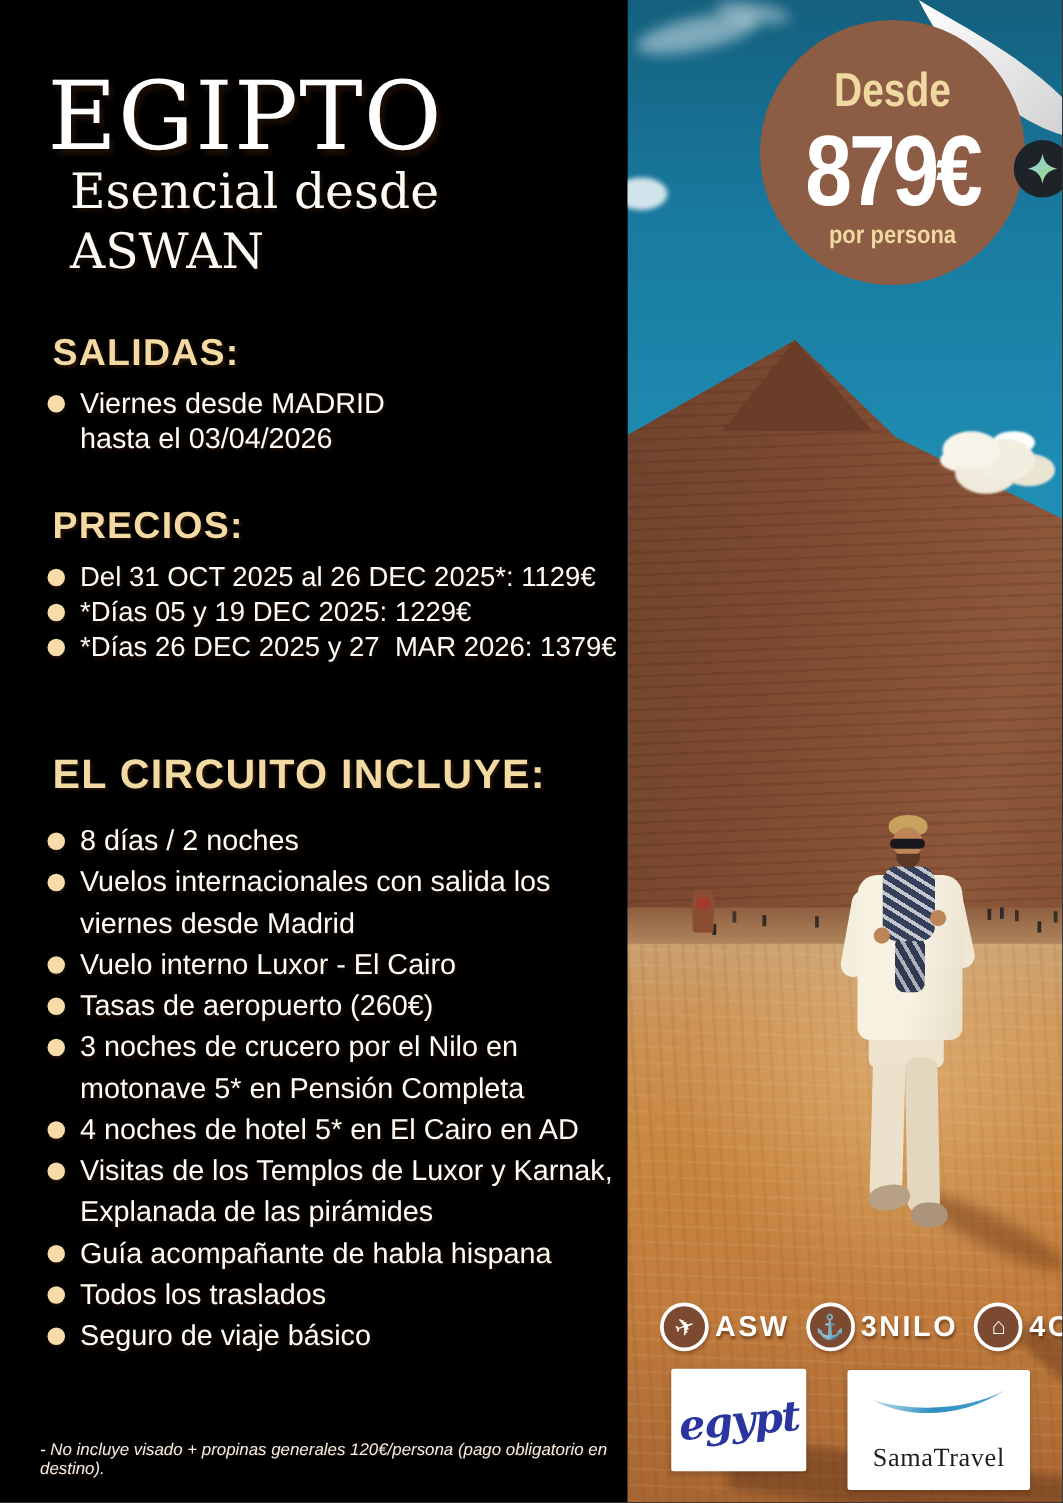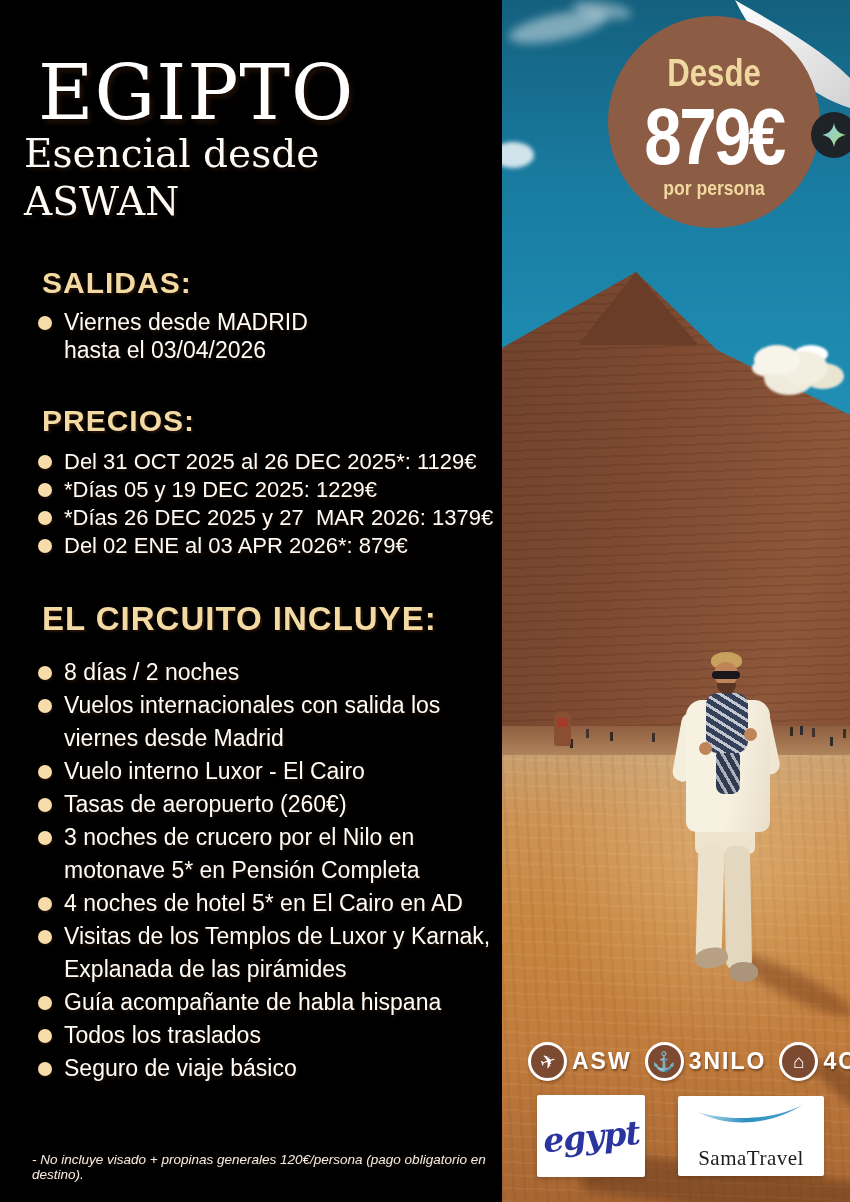--- a/index.html
+++ b/index.html
@@ -3,21 +3,21 @@
 <meta charset="utf-8">
 <style>
   html,body{margin:0;padding:0;background:#555;}
   .page{position:relative;width:850px;height:1202px;background:#000000;overflow:hidden;
         font-family:"Liberation Sans",sans-serif;}
 
   
   .title{position:absolute;left:38px;top:48px;font-family:"DejaVu Serif",serif;
          font-size:76px;color:#fff;letter-spacing:1px;
          text-shadow:3px 4px 4px rgba(70,35,15,.45);}
-  .subtitle{position:absolute;left:24px;top:130px;font-family:"DejaVu Serif",serif;
+  .subtitle{position:absolute;left:56px;top:130px;font-family:"DejaVu Serif",serif;
             font-size:39px;line-height:48px;color:#fdfbf6;
             text-shadow:2px 3px 3px rgba(70,35,15,.4);}
   .heading{position:absolute;left:42px;color:#F3D9A2;font-weight:bold;letter-spacing:1px;
            text-shadow:2px 2px 2px rgba(70,35,15,.5);}
   #h-salidas{top:266px;font-size:30px;}
   #h-precios{top:404px;font-size:30px;}
   #h-circuito{top:600px;font-size:33px;}
 
   .list{position:absolute;left:38px;}
   #list-salidas{top:308px;}
@@ -130,21 +130,21 @@
   .route-label{font-size:23px;font-weight:bold;color:#fff;letter-spacing:2px;
                text-shadow:1px 2px 2px rgba(60,30,10,.5);text-align:center;}
 
   
   .logo-box{position:absolute;background:#fff;border-radius:2px;z-index:4;
             display:flex;align-items:center;justify-content:center;
             box-shadow:0 2px 4px rgba(60,30,10,.3);}
   .logo-egypt{left:35px;top:1095px;width:108px;height:82px;}
   .egypt-text{font-family:"DejaVu Serif",serif;font-style:italic;font-weight:bold;
               font-size:33px;color:#2A35A0;transform:rotate(-5deg);letter-spacing:-1px;}
-  .logo-sama{left:176px;top:1096px;width:146px;height:80px;flex-direction:column;gap:18px;}
+  .logo-sama{left:176px;top:1096px;width:146px;height:96px;flex-direction:column;gap:18px;}
   .sama-text{font-family:"Liberation Serif",serif;font-size:21px;color:#1E1E1E;letter-spacing:.5px;}
 </style>
 </head>
 <body>
 
 <div class="page">
 
   <div class="title">EGIPTO</div>
   <div class="subtitle">
     <div>Esencial desde</div>
@@ -165,24 +165,20 @@
         <span class="b-dot"></span>
         <div class="b-txt"><div>Del 31 OCT 2025 al 26 DEC 2025*: 1129€</div></div>
       </div>
       <div class="b-row">
         <span class="b-dot"></span>
         <div class="b-txt"><div>*Días 05 y 19 DEC 2025: 1229€</div></div>
       </div>
       <div class="b-row">
         <span class="b-dot"></span>
         <div class="b-txt"><div>*Días 26 DEC 2025 y 27  MAR 2026: 1379€</div></div>
-      </div>
-      <div class="b-row">
-        <span class="b-dot"></span>
-        <div class="b-txt"><div>Del 02 ENE al 03 APR 2026*: 879€</div></div>
       </div>
     </div>
 
   <div class="heading" id="h-circuito">EL CIRCUITO INCLUYE:</div>
   <div class="list" id="list-circuito">
       <div class="b-row">
         <span class="b-dot"></span>
         <div class="b-txt"><div>8 días / 2 noches</div></div>
       </div>
       <div class="b-row">

